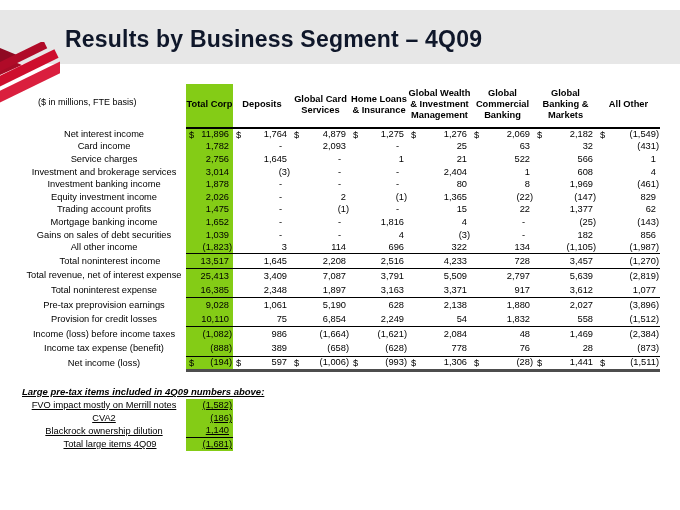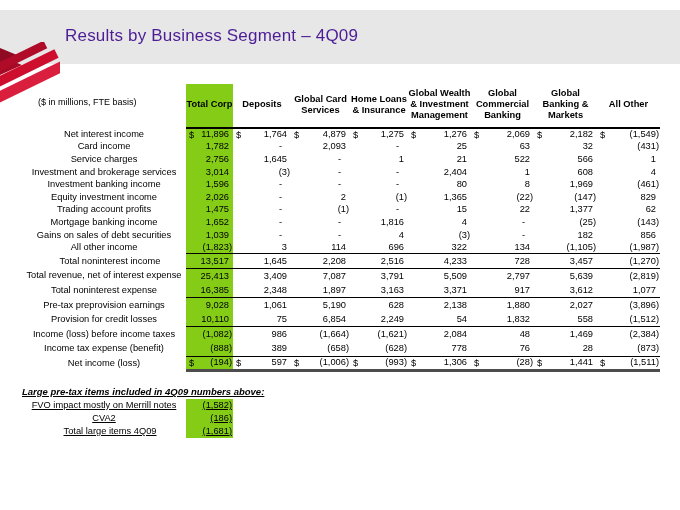--- a/index.html
+++ b/index.html
@@ -4,22 +4,22 @@
 <style>
   * { margin:0; padding:0; box-sizing:border-box; }
   html,body { background:#888; }
   .slide {
     position:relative; width:680px; height:510px; background:#ffffff;
     font-family:"Liberation Sans", sans-serif; color:#000; overflow:hidden;
     margin:0 auto;
   }
   .band { position:absolute; top:10px; left:0; width:680px; height:54px; background:#e7e7e7; }
   .title {
-    position:absolute; top:26px; left:65px; font-size:17px; font-weight:normal;
-    color:#4c1d95; letter-spacing:0.2px; white-space:nowrap;
+    position:absolute; top:26px; left:65px; font-size:23px; font-weight:bold;
+    color:#0f172a; letter-spacing:0.2px; white-space:nowrap;
   }
   .logo { position:absolute; top:42px; left:0; width:60px; height:70px; }
   .subtitle { position:absolute; top:97px; left:38px; font-size:9px; }
 
   
   .tablewrap { position:absolute; top:84px; left:22px; }
   table { border-collapse:collapse; table-layout:fixed; }
   td { font-size:9.3px; line-height:11px; vertical-align:bottom; padding:0; overflow:hidden; }
   .shade { background:#84cc16; }
 
@@ -255,21 +255,21 @@
             </td>
             <td class="num">
               <span class="cur"></span>
               <span class="val">4</span>
             </td>
           </tr>
           <tr>
             <td class="lab">Investment banking income</td>
             <td class="num shade">
               <span class="cur"></span>
-              <span class="val">1,596</span>
+              <span class="val">1,878</span>
             </td>
             <td class="num">
               <span class="cur"></span>
               <span class="val dash">-</span>
             </td>
             <td class="num">
               <span class="cur"></span>
               <span class="val dash">-</span>
             </td>
             <td class="num">
@@ -767,20 +767,27 @@
               <span class="val neg">(1,582)</span>
             </td>
           </tr>
           <tr>
             <td class="lab">CVA2</td>
             <td class="num shade">
               <span class="cur"></span>
               <span class="val neg">(186)</span>
             </td>
           </tr>
+          <tr class="rule-thin">
+            <td class="lab">Blackrock ownership dilution</td>
+            <td class="num shade">
+              <span class="cur"></span>
+              <span class="val">1,140</span>
+            </td>
+          </tr>
           <tr>
             <td class="lab ind">Total large items 4Q09</td>
             <td class="num shade">
               <span class="cur"></span>
               <span class="val neg">(1,681)</span>
             </td>
           </tr>
         </tbody>
     </table>
   </div>

